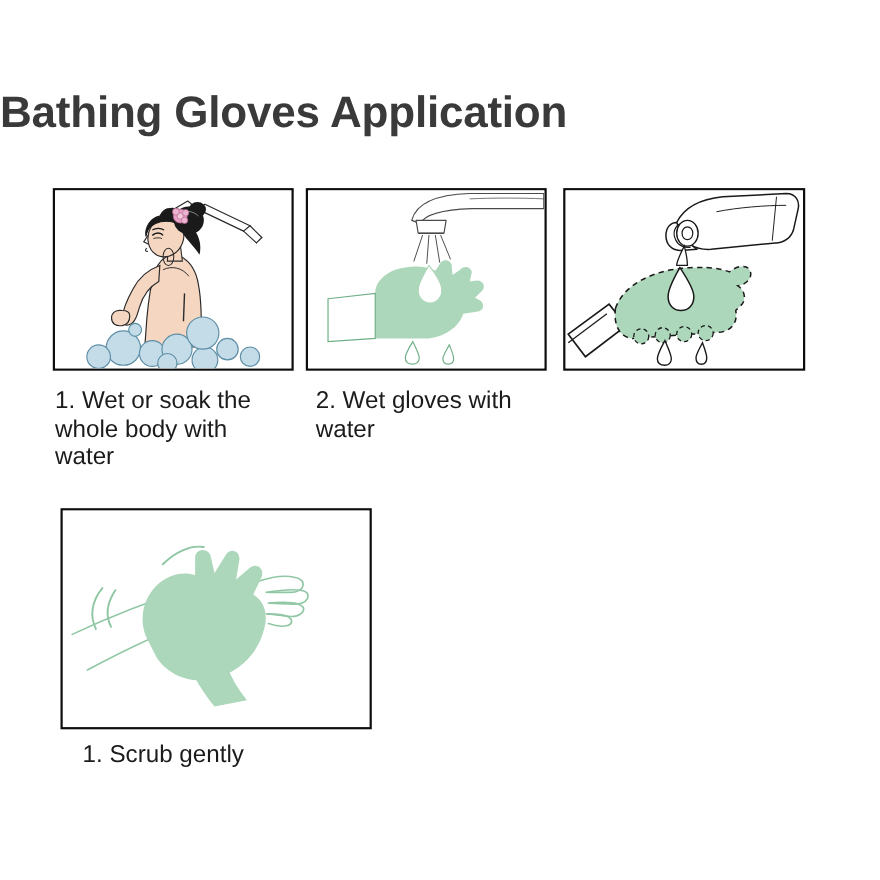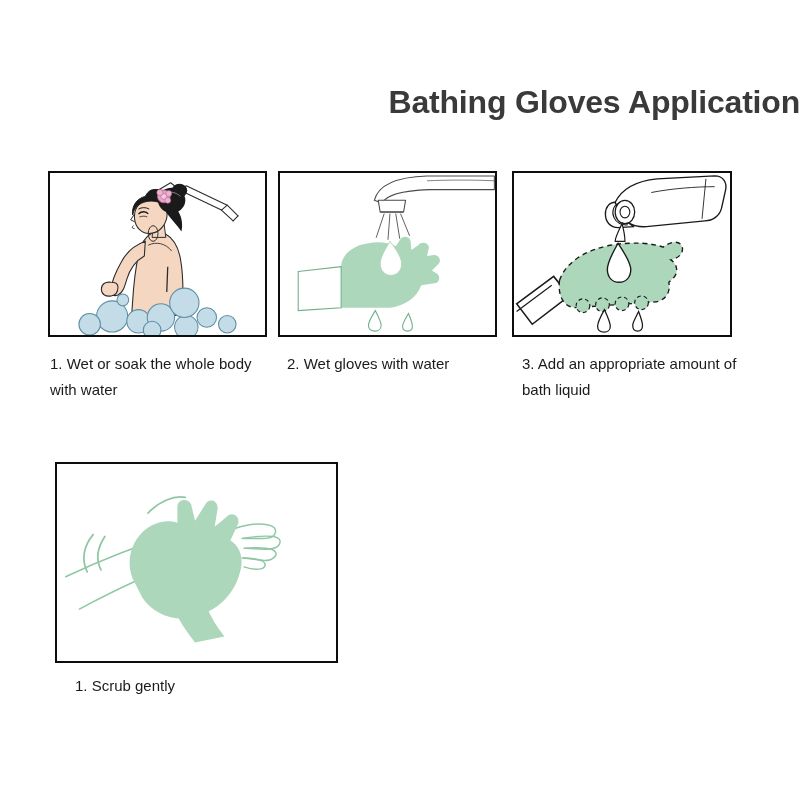--- a/index.html
+++ b/index.html
@@ -18,42 +18,42 @@
   .page {
     position: relative;
     width: 800px;
     height: 800px;
   }
   .title {
     position: absolute;
     left: 0;
     top: 78px;
     width: 800px;
-    text-align: right;
-    font-size: 32px;
+    text-align: left;
+    font-size: 40px;
     font-weight: bold;
     color: #3a3a3a;
     letter-spacing: -0.2px;
     line-height: 48px;
   }
   .panel {
     position: absolute;
     box-sizing: border-box;
     border: 2px solid #0d0d0d;
     background: #ffffff;
     overflow: hidden;
   }
   .panel svg {
     display: block;
     width: 100%;
     height: 100%;
   }
   .caption {
     position: absolute;
-    font-size: 15px;
+    font-size: 22px;
     line-height: 25.5px;
     color: #1b1b1b;
     font-family: "Liberation Sans", sans-serif;
     white-space: pre-line;
   }
   
   #panel-1 { left: 48px;  top: 171px; width: 219px; height: 166px; }
   #panel-2 { left: 278px; top: 171px; width: 219px; height: 166px; }
   #panel-3 { left: 512px; top: 171px; width: 220px; height: 166px; }
   #panel-4 { left: 55px;  top: 462px; width: 283px; height: 201px; }
@@ -257,16 +257,15 @@
       <g fill="none" stroke="#8FC7A4" stroke-width="1.8" stroke-linecap="round">
         <path d="M92 50 C104 38 118 32 130 34"></path>
         <path d="M36 72 C26 84 24 98 30 110"></path>
         <path d="M48 74 C40 86 39 98 44 108"></path>
       </g>
     </svg>
   </div>
 
   <div class="caption" id="caption-1">1. Wet or soak the whole body with water</div>
   <div class="caption" id="caption-2">2. Wet gloves with water</div>
-  <div class="caption" id="caption-3">3. Add an appropriate amount of bath liquid</div>
   <div class="caption" id="caption-4">1. Scrub gently</div>
 
 </div>
 
 </body></html>

